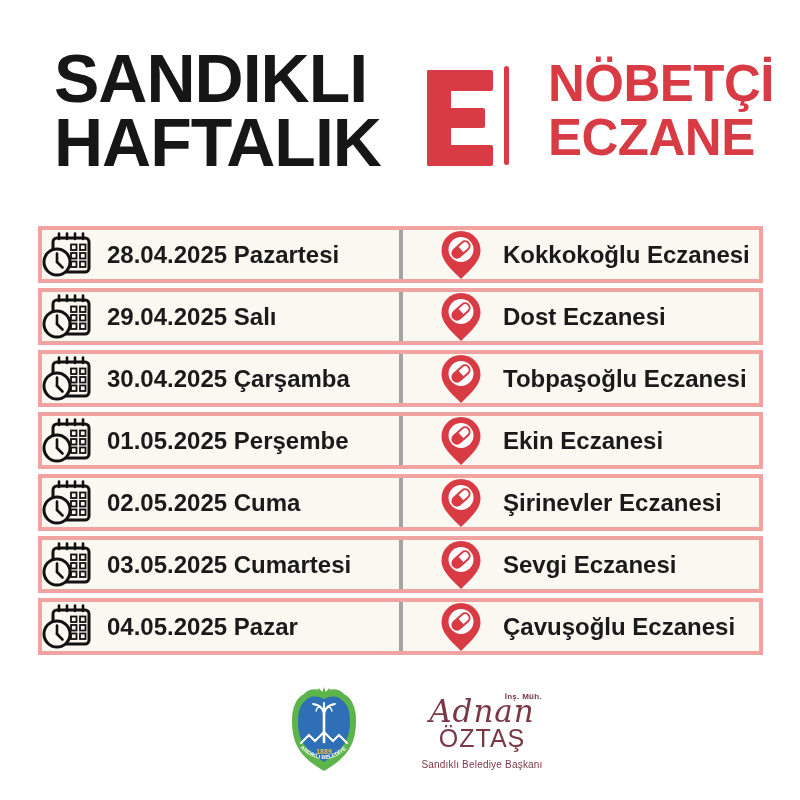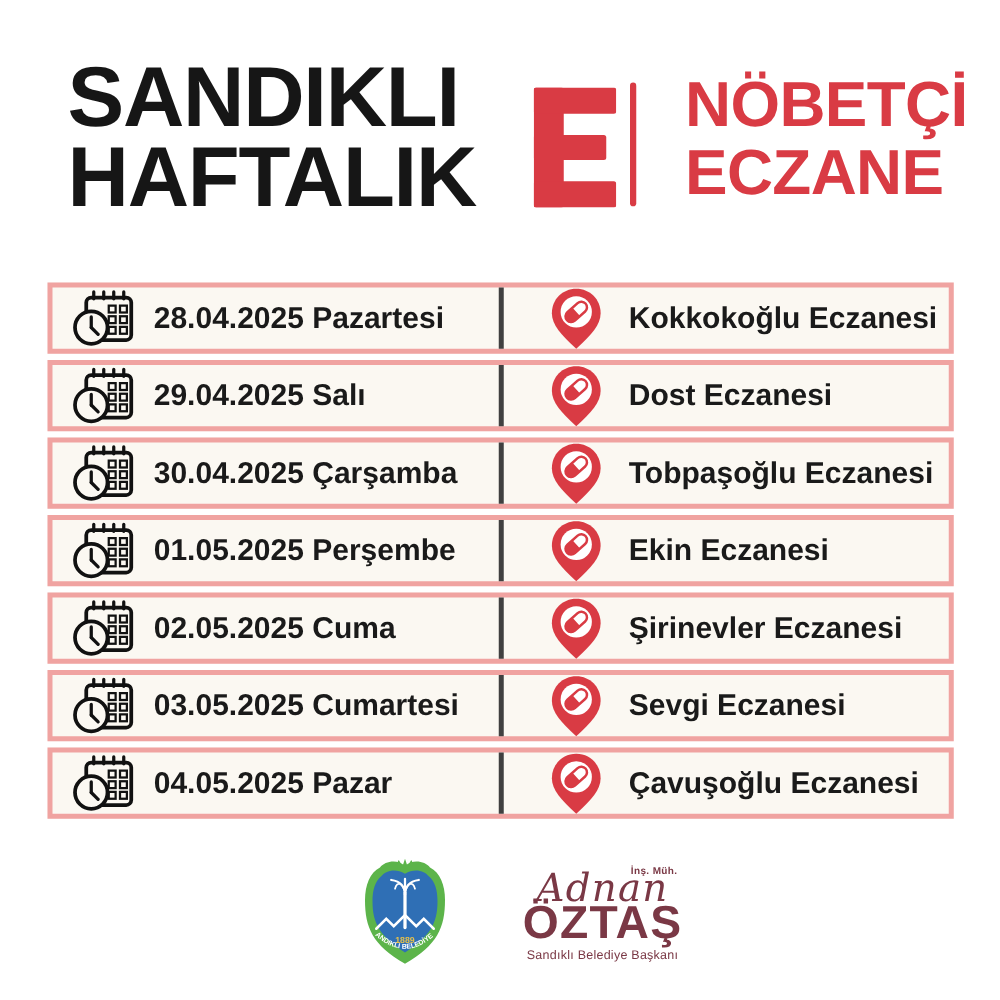--- a/index.html
+++ b/index.html
@@ -23,36 +23,36 @@
   .brand-line {
     font-size:51px; font-weight:bold; line-height:54px; letter-spacing:-0.5px;
   }
   
   .table { position:absolute; left:38px; top:226px; width:725px; }
   .row {
     display:flex; height:57px; margin-bottom:5px;
     border:4px solid #F0A3A1; background:#FBF8F2;
   }
   .cell { display:flex; align-items:center; }
-  .cell-date { width:361px; border-right:4px solid #404040; padding-left:16px; gap:11px; }
+  .cell-date { width:361px; border-right:4px solid #a3a3a3; padding-left:0; gap:11px; }
   .cell-pharm { flex:1; padding-left:35px; gap:19px; }
   .row-text { font-size:24px; font-weight:bold; color:#1A1A1A; white-space:nowrap; }
   .cal-icon, .pin-icon { flex:0 0 auto; }
   
   .emblem { position:absolute; left:288px; top:686px; }
   .signature {
     position:absolute; left:368px; top:688px; width:140px;
     text-align:center; color:#7A3845;margin-left:44px;
   }
   .sig-pretitle { position:absolute; right:10px; top:4px; font-size:8px; font-weight:bold; letter-spacing:0.3px; }
   .sig-first {
     font-family:"DejaVu Serif", serif; font-style:italic;
     font-size:31px; line-height:30px; margin-top:8px; letter-spacing:1px;
   }
-  .sig-last { font-size:37px; font-weight:bold; line-height:36px; margin-top:-6px; letter-spacing:1px; }
+  .sig-last { font-size:25px; font-weight:normal; line-height:36px; margin-top:-6px; letter-spacing:1px; }
   .sig-title { font-size:10px; margin-top:3px; letter-spacing:0.2px; }
 </style>
 </head>
 <body>
 
 <div class="page">
 
   <div class="title-block">
     <div class="title-line">SANDIKLI</div>
     <div class="title-line">HAFTALIK</div>

